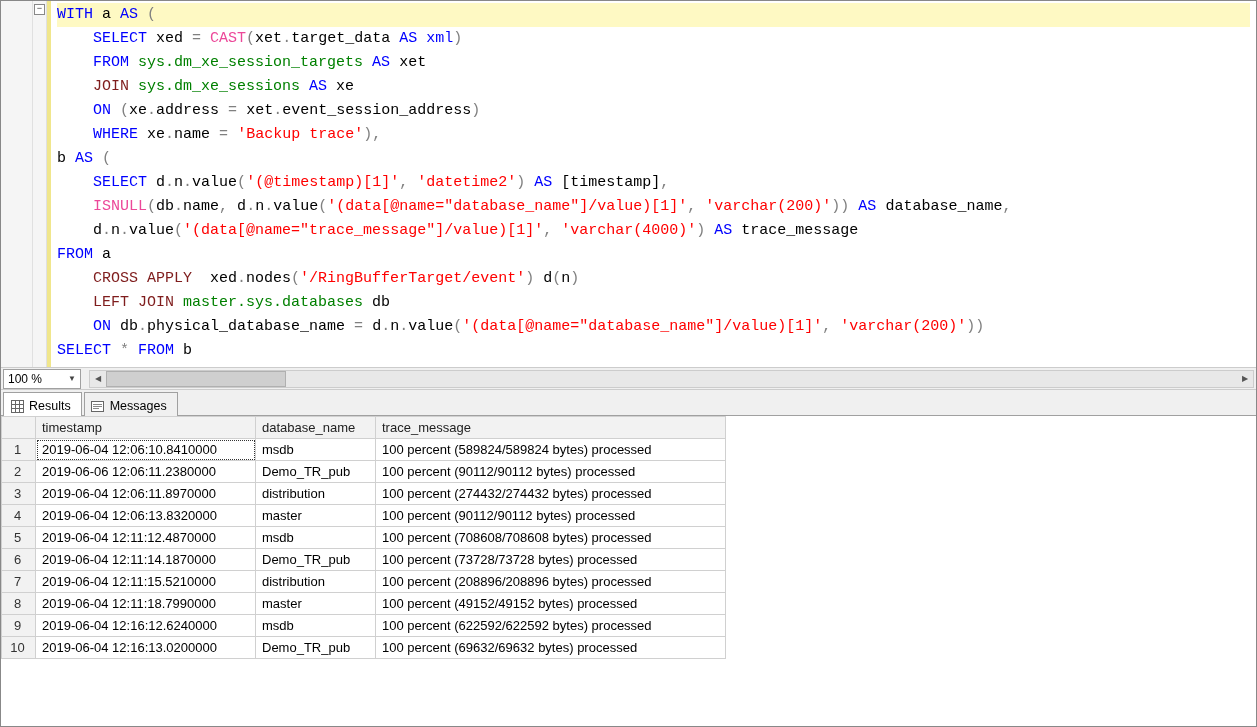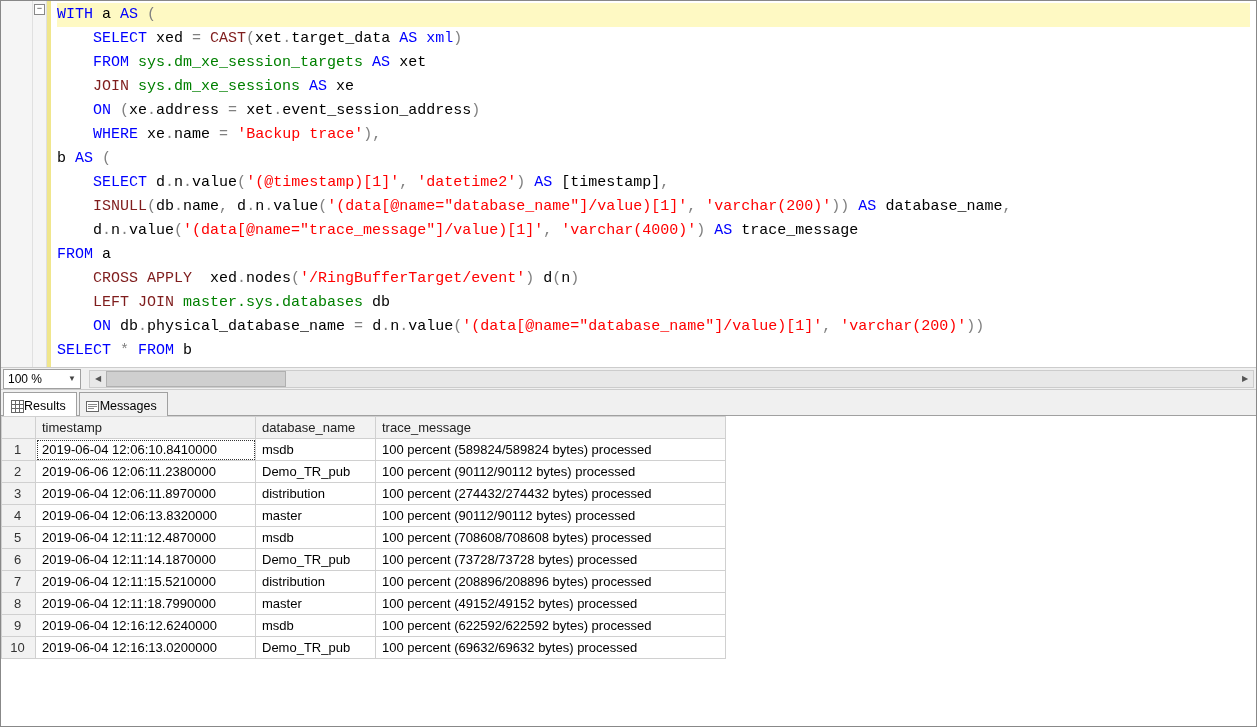--- a/index.html
+++ b/index.html
@@ -62,21 +62,21 @@
     line-height: 24px;
     overflow: hidden;
   }
   .code .line1bg {
     background: #fef9c3;
     display: block;
   }
   .kw { color: #0000ff; }
   .dt { color: #0000ff; }
   .sys { color: #008000; }
-  .fn { color: #7f1d1d; }
+  .fn { color: #ec4899; }
   .op { color: #808080; }
   .str { color: #ff0000; }
   .gray { color: #7f1d1d; }
 
   .zoom-bar {
     flex: 0 0 auto;
     height: 22px;
     display: flex;
     align-items: center;
     background: #f0f0f0;
@@ -129,20 +129,21 @@
   }
   .tab {
     height: 24px;
     padding: 3px 10px 0 6px;
     border: 1px solid #a0a0a0;
     border-bottom: none;
     background: #f0f0f0;
     margin-right: 2px;
     display: flex;
     align-items: center;
+    gap: 5px;
     position: relative;
     top: 1px;
   }
   .tab.active { background: #fff; }
   .tab .ticon {
     width: 14px; height: 14px;
     display: inline-flex; align-items: center; justify-content: center;
   }
 
   .results {

